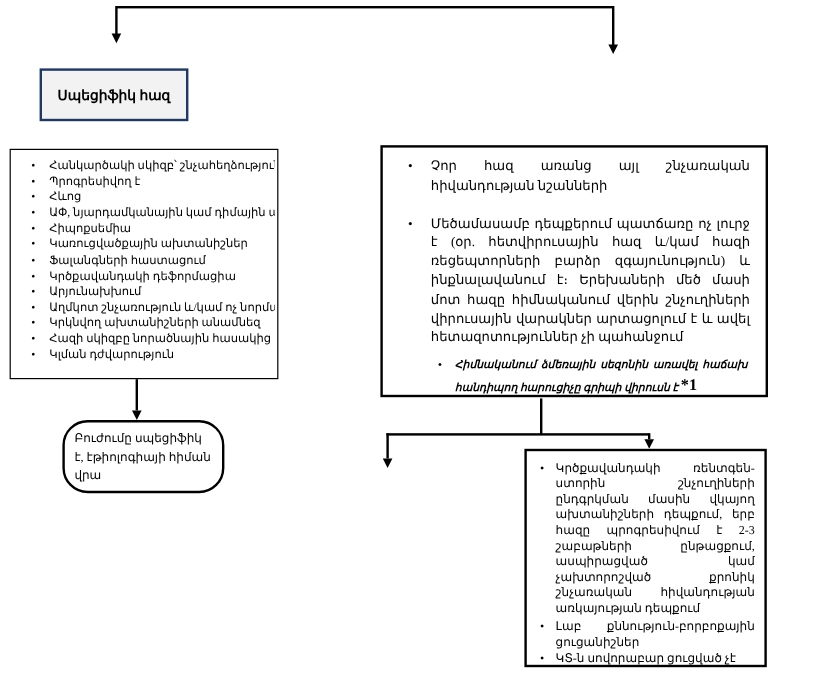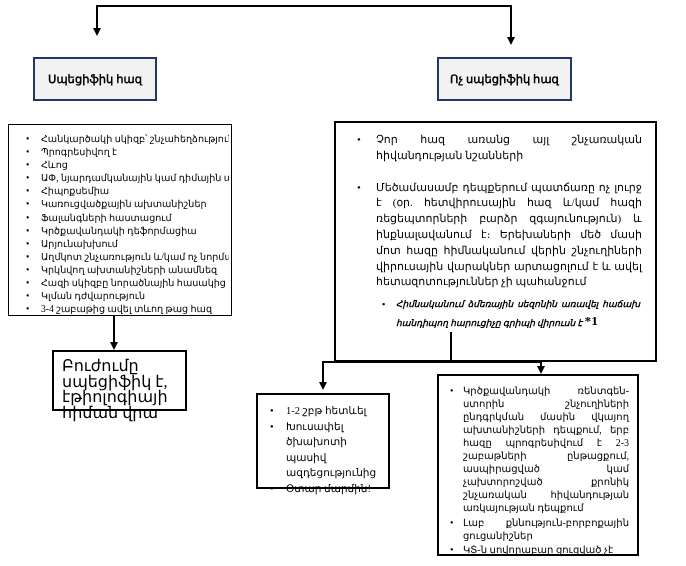--- a/index.html
+++ b/index.html
@@ -36,21 +36,21 @@
   .right-box li{font-size:11px;line-height:15.8px;padding-left:28px;text-align:justify;}
   .right-box li::before{left:9px;}
   .right-box li.gap{margin-bottom:16px;}
   .right-box li.sub{
     margin-left:34px;margin-top:6px;font-size:9px;font-weight:bold;font-style:italic;
     line-height:16.5px;padding-left:14px;padding-right:2px;
   }
   .right-box li.sub::before{left:0;}
   .ref{font-size:13.5px;font-style:normal;vertical-align:1px;}
   
-  .treatment{padding:6px 8px;font-size:16px;line-height:15.5px;}
+  .treatment{padding:6px 8px;font-size:10px;line-height:15.5px;border-radius:21px;}
   
   .mid-box{padding:8px 8px 0 7px;}
   .mid-box li{font-size:10.5px;line-height:15.2px;padding-left:21px;text-align:justify;margin-bottom:1px;}
   .mid-box li::before{left:5px;}
   
   .inv-box{border-width:2.5px;padding:8px 8px 0 7px;}
   .inv-box li{font-size:10px;line-height:13px;padding-left:17px;text-align:justify;margin-bottom:1.5px;}
   .inv-box li::before{left:4px;}
 </style>
 </head>
@@ -60,44 +60,40 @@
 
   <div class="line" style="left:97px;top:5px;width:414px;height:1.5px;"></div>
   <div class="line" style="left:96px;top:5px;width:1.5px;height:24px;"></div>
   <div class="arrow-down" style="left:93px;top:28px;"></div>
   <div class="line" style="left:510px;top:5px;width:1.5px;height:33px;"></div>
   <div class="arrow-down" style="left:507px;top:37px;"></div>
 
   <div class="header-box" style="left:33px;top:57px;width:120px;height:40px;">
     <span>Սպեցիֆիկ հազ</span>
   </div>
-  <div class="header-box" style="left:437px;top:57px;width:131px;height:40px;">
-    <span>Ոչ սպեցիֆիկ հազ</span>
-  </div>
 
   <div class="node left-list" style="left:8px;top:124px;width:224px;height:192px;">
     <ul>
       <li>Հանկարծակի սկիզբ՝ շնչահեղձություն</li>
       <li>Պրոգրեսիվող է</li>
       <li>Հևոց</li>
       <li>ԱՓ, նյարդամկանային կամ դիմային անոմալիա</li>
       <li>Հիպոքսեմիա</li>
       <li>Կառուցվածքային ախտանիշներ</li>
       <li>Ֆալանգների հաստացում</li>
       <li>Կրծքավանդակի դեֆորմացիա</li>
       <li>Արյունախխում</li>
       <li>Աղմկոտ շնչառություն և/կամ ոչ նորմալ աուսկուլտացիա</li>
       <li>Կրկնվող ախտանիշների անամնեզ</li>
       <li>Հազի սկիզբը նորածնային հասակից</li>
       <li>Կլման դժվարություն</li>
-      <li>3-4 շաբաթից ավել տևող թաց հազ</li>
     </ul>
   </div>
 
-  <div class="node right-box" style="left:334px;top:121px;width:323px;height:241px;">
+  <div class="node right-box" style="left:317px;top:121px;width:323px;height:210px;">
     <ul>
       <li class="gap">Չոր հազ առանց այլ շնչառական հիվանդության նշանների</li>
       <li>Մեծամասամբ դեպքերում պատճառը ոչ լուրջ է (օր. հետվիրուսային հազ և/կամ հազի ռեցեպտորների բարձր զգայունություն) և ինքնալավանում է։ Երեխաների մեծ մասի մոտ հազը հիմնականում վերին շնչուղիների վիրուսային վարակներ արտացոլում է և ավել հետազոտություններ չի պահանջում</li>
       <li class="sub">
         <span>Հիմնականում ձմեռային սեզոնին առավել հաճախ հանդիպող հարուցիչը գրիպի վիրուսն է </span><span class="ref">*1</span>
       </li>
     </ul>
   </div>
 
   <div class="line" style="left:113px;top:316px;width:1.5px;height:26px;"></div>
@@ -107,27 +103,20 @@
     <span>Բուժումը սպեցիֆիկ է, էթիոլոգիայի հիման վրա</span>
   </div>
 
   <div class="line" style="left:450px;top:332px;width:1.5px;height:30px;"></div>
   <div class="line" style="left:322px;top:361px;width:219px;height:1.5px;"></div>
   <div class="line" style="left:322px;top:361px;width:1.5px;height:21px;"></div>
   <div class="arrow-down" style="left:319px;top:382px;"></div>
   <div class="line" style="left:540px;top:361px;width:1.5px;height:5px;"></div>
   <div class="arrow-down" style="left:537px;top:366px;"></div>
 
-  <div class="node mid-box" style="left:256px;top:393px;width:134px;height:96px;">
-    <ul>
-      <li>1-2 շբթ հետևել</li>
-      <li>Խուսափել ծխախոտի պասիվ ազդեցությունից</li>
-      <li>Օտար մարմին!</li>
-    </ul>
-  </div>
 
   <div class="node inv-box" style="left:437px;top:374px;width:202px;height:182px;">
     <ul>
       <li>Կրծքավանդակի ռենտգեն-ստորին շնչուղիների ընդգրկման մասին վկայող ախտանիշների դեպքում, երբ հազը պրոգրեսիվում է 2-3 շաբաթների ընթացքում, ասպիրացված կամ չախտորոշված քրոնիկ շնչառական հիվանդության առկայության դեպքում</li>
       <li>Լաբ քննություն-բորբոքային ցուցանիշներ</li>
       <li>ԿՏ-ն սովորաբար ցուցված չէ</li>
 
     </ul>
   </div>
 

